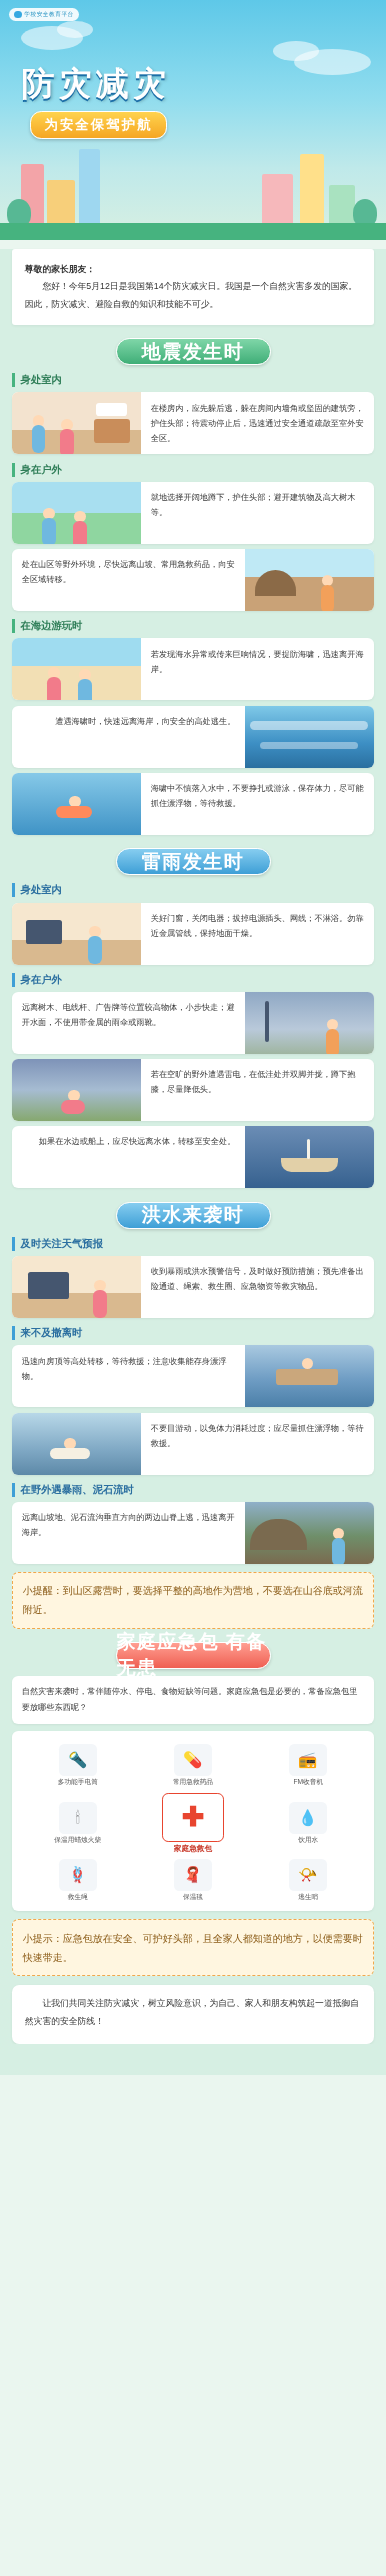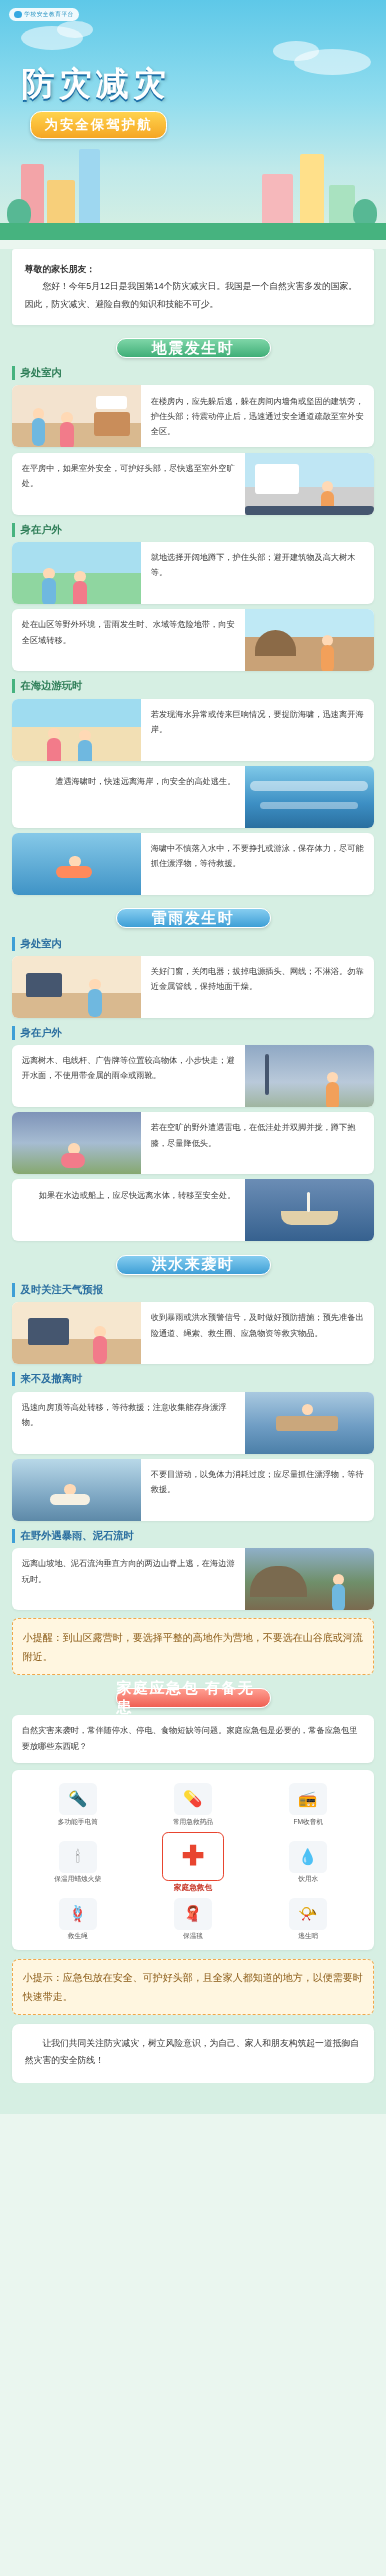--- a/index.html
+++ b/index.html
@@ -79,25 +79,25 @@
     padding: 11.3px 12.4px;
     font-size: 8.8px; line-height: 2.0; color: #333;
     box-shadow: 0 1px 3.1px rgba(0,0,0,0.06);
   }
   .intro .p-indent { text-indent: 2em; }
   .intro .greet { font-weight: bold; }
 
   
   .section-banner {
     margin: 13.4px auto 7.2px auto;
-    width: 155px; height: 20px;
+    width: 155px; height: 27px;
     background: linear-gradient(180deg,#ffd75e,#f6a623);
     border: 1.5px solid #ffffff;
     border-radius: 13.4px;
-    color: #ffffff; font-size: 15px; font-weight: bold;
+    color: #ffffff; font-size: 19px; font-weight: bold;
     letter-spacing: 1.5px;
     display: flex; align-items: center; justify-content: center;
     box-shadow: 0 1.5px 3.1px rgba(0,0,0,0.15);
   }
   .section-banner.green { background: linear-gradient(180deg,#7fd6a8,#3fae77); }
   .section-banner.blue  { background: linear-gradient(180deg,#86cdf0,#3e9fd6); }
   .section-banner.red   { background: linear-gradient(180deg,#ff9f92,#ef5f52); }
 
   .sub-head {
     margin: 8.2px 12.4px 5.2px 12.4px;
@@ -258,47 +258,38 @@
       <div class="pic pic-room">
         <div class="fig head" style="left:20.6px;top:23px;"></div>
         <div class="fig person b" style="left:19.6px;top:33px;"></div>
         <div class="fig head" style="left:49px;top:27px;"></div>
         <div class="fig person g" style="left:48px;top:37px;"></div>
         <div class="fig box" style="left:82px;top:27px;width:36px;height:24px;"></div>
         <div class="fig white" style="left:84px;top:10.3px;width:31px;height:13.4px;"></div>
       </div>
       <div class="txt">在楼房内，应先躲后逃，躲在房间内墙角或坚固的建筑旁，护住头部；待震动停止后，迅速通过安全通道疏散至室外安全区。</div>
     </div>
-    <div class="card rev">
-      <div class="pic pic-street">
-        <div class="fig white" style="left:10.3px;top:11.3px;width:44px;height:30px;"></div>
-        <div class="fig head" style="left:77px;top:28px;"></div>
-        <div class="fig person" style="left:76px;top:38px;"></div>
-        <div class="fig dark" style="left:0;bottom:0;width:129px;height:8.2px;"></div>
-      </div>
-      <div class="txt">在平房中，如果室外安全，可护好头部，尽快逃至室外空旷处。</div>
-    </div>
 
     <div class="sub-head">身在户外</div>
     <div class="card">
       <div class="pic pic-outdoor">
         <div class="fig head" style="left:31px;top:26px;"></div>
         <div class="fig person b" style="left:30px;top:36px;"></div>
         <div class="fig head" style="left:62px;top:29px;"></div>
         <div class="fig person g" style="left:61px;top:39px;"></div>
       </div>
       <div class="txt">就地选择开阔地蹲下，护住头部；避开建筑物及高大树木等。</div>
     </div>
     <div class="card rev">
       <div class="pic pic-hill">
         <div class="fig head" style="left:77px;top:26px;"></div>
         <div class="fig person" style="left:76px;top:36px;"></div>
         <div class="fig" style="left:10.3px;top:20.6px;width:41px;height:26px;background:#8b6a47;border-radius:20.6px 20.6px 0 0;"></div>
       </div>
-      <div class="txt">处在山区等野外环境，雷雨发生时、水域等危险地带，向安全区域转移。</div>
+      <div class="txt">处在山区等野外环境，尽快远离山坡、常用急救药品，向安全区域转移。</div>
     </div>
 
     <div class="sub-head">在海边游玩时</div>
     <div class="card">
       <div class="pic pic-beach">
         <div class="fig head" style="left:36px;top:29px;"></div>
         <div class="fig person g" style="left:35px;top:39px;"></div>
         <div class="fig head" style="left:67px;top:31px;"></div>
         <div class="fig person b" style="left:66px;top:41px;"></div>
       </div>
@@ -384,21 +375,21 @@
       <div class="txt">不要目游动，以免体力消耗过度；应尽量抓住漂浮物，等待救援。</div>
     </div>
 
     <div class="sub-head blue">在野外遇暴雨、泥石流时</div>
     <div class="card rev">
       <div class="pic pic-mount">
         <div class="fig" style="left:5.2px;top:17.5px;width:57px;height:31px;background:#7a6a4f;border-radius:26px 26px 0 0;"></div>
         <div class="fig head" style="left:88px;top:26px;"></div>
         <div class="fig person b" style="left:87px;top:36px;"></div>
       </div>
-      <div class="txt">远离山坡地、泥石流沟垂直方向的两边山脊上逃，在海边游玩时。</div>
+      <div class="txt">远离山坡地、泥石流沟垂直方向的两边山脊上逃，迅速离开海岸。</div>
     </div>
 
     <div class="tip">小提醒：到山区露营时，要选择平整的高地作为营地，不要选在山谷底或河流附近。</div>
 
     <div class="section-banner red">家庭应急包  有备无患</div>
 
     <div class="para-lead">自然灾害来袭时，常伴随停水、停电、食物短缺等问题。家庭应急包是必要的，常备应急包里要放哪些东西呢？</div>
 
     <div class="kit-block">
       <div class="kit-grid">

